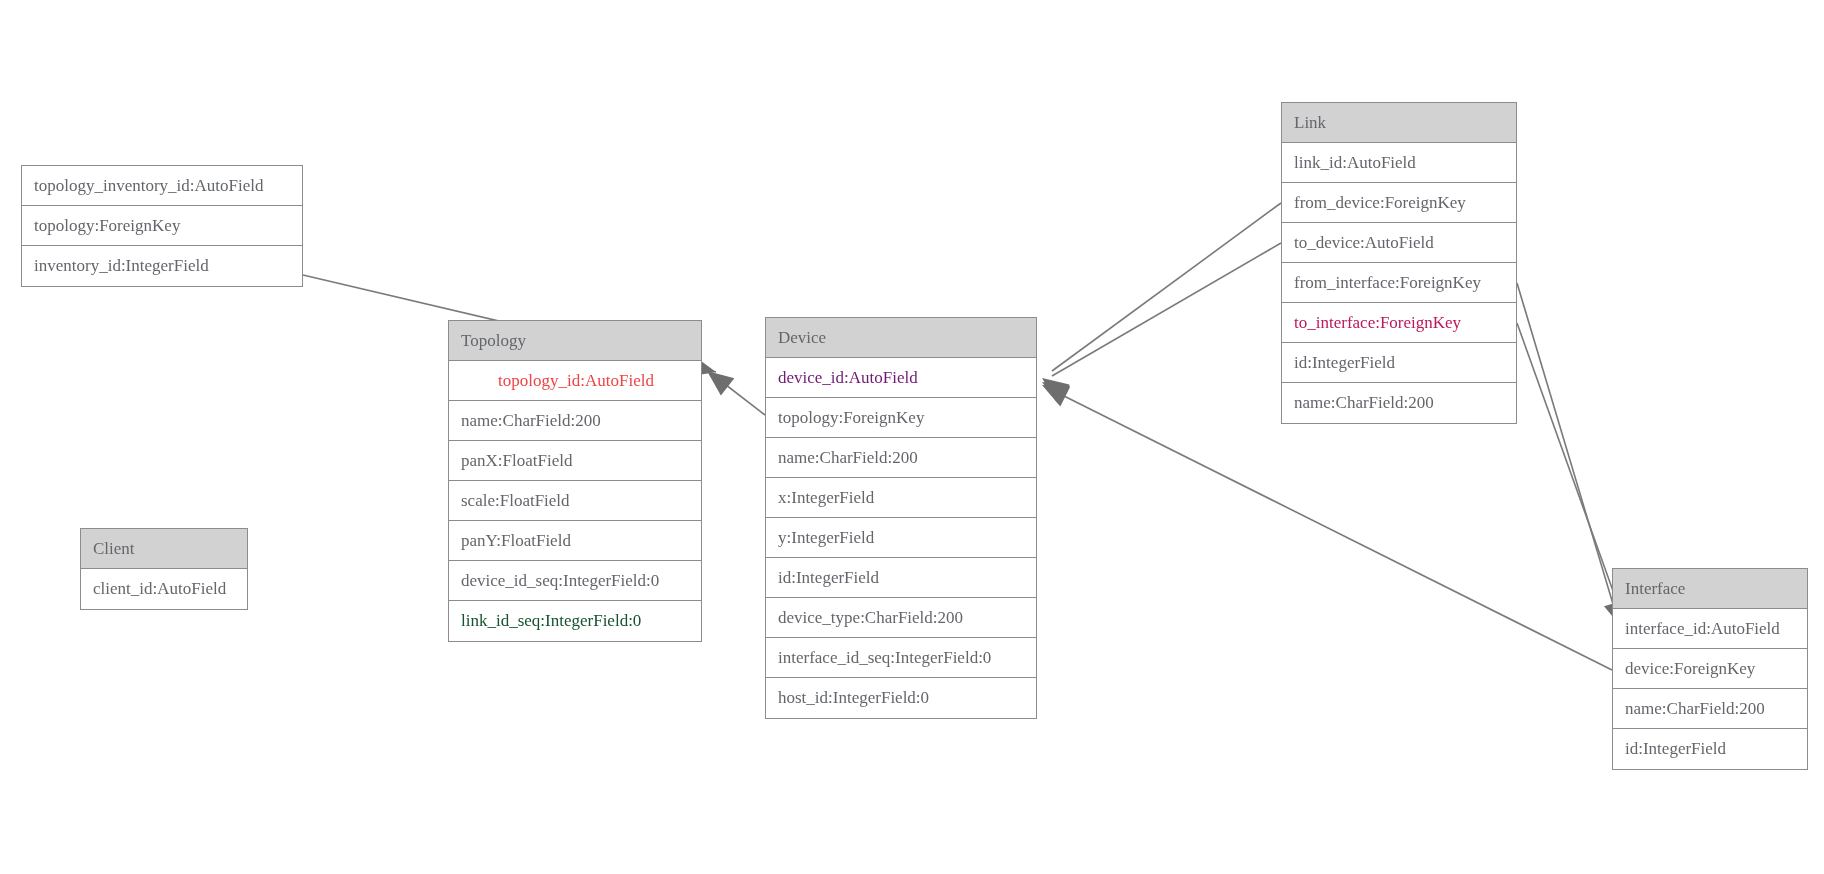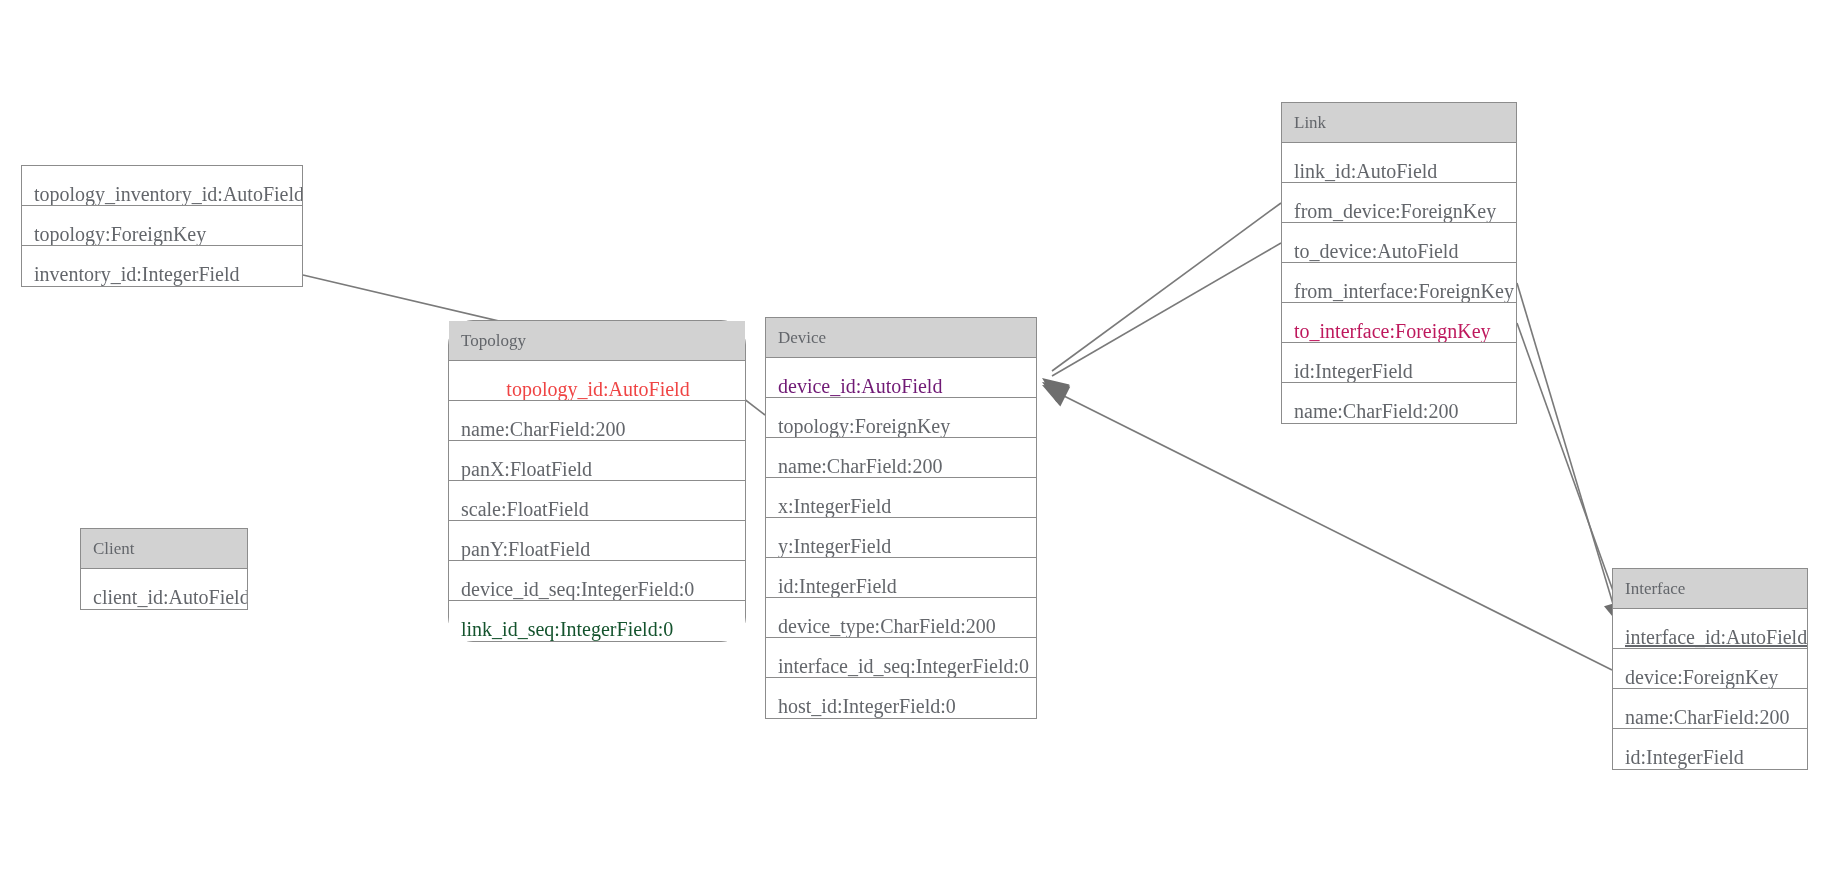--- a/index.html
+++ b/index.html
@@ -41,24 +41,24 @@
     height: 40px;
     padding: 0 0 0 12px;
     white-space: nowrap;
     overflow: hidden;
   }
   .entity-field {
     box-sizing: border-box;
     border-bottom: 1px solid #8c8c8c;
     color: #63666b;
     background: #ffffff;
-    font-size: 20px;
+    font-size: 17px;
     line-height: 40px;
     height: 40px;
-    padding: 8px 10px 0 12px;
+    padding: 0 10px 0 12px;
     white-space: nowrap;
     overflow: hidden;
   }
   .entity-field:last-child {
     border-bottom: none;
   }
 </style>
 </head>
 <body>
 
@@ -98,21 +98,21 @@
   <div id="entity-layer">
       <div class="entity" style="left: 21px; top: 165px; width: 282px; border-color: rgb(140, 140, 140);">
         <div class="entity-field" style="border-bottom-color: rgb(140, 140, 140); color: rgb(99, 102, 107);">topology_inventory_id:AutoField</div>
         <div class="entity-field" style="border-bottom-color: rgb(140, 140, 140); color: rgb(99, 102, 107);">topology:ForeignKey</div>
         <div class="entity-field" style="border-bottom-color: rgb(140, 140, 140); color: rgb(99, 102, 107);">inventory_id:IntegerField</div>
       </div>
       <div class="entity" style="left: 80px; top: 528px; width: 168px; border-color: rgb(140, 140, 140);">
         <div class="entity-header" style="background: rgb(210, 210, 210); border-bottom-color: rgb(140, 140, 140); color: rgb(99, 102, 107);">Client</div>
         <div class="entity-field" style="border-bottom-color: rgb(140, 140, 140); color: rgb(99, 102, 107);">client_id:AutoField</div>
       </div>
-      <div class="entity" style="left: 448px; top: 320px; width: 298px; border-color: rgb(140, 140, 140); border-radius: 25px;">
+      <div class="entity" style="left: 448px; top: 320px; width: 254px; border-color: rgb(140, 140, 140);">
         <div class="entity-header" style="background: rgb(210, 210, 210); border-bottom-color: rgb(140, 140, 140); color: rgb(99, 102, 107);">Topology</div>
         <div class="entity-field" style="border-bottom-color: rgb(140, 140, 140); color: #ef4444; text-align: center;">topology_id:AutoField</div>
         <div class="entity-field" style="border-bottom-color: rgb(140, 140, 140); color: rgb(99, 102, 107);">name:CharField:200</div>
         <div class="entity-field" style="border-bottom-color: rgb(140, 140, 140); color: rgb(99, 102, 107);">panX:FloatField</div>
         <div class="entity-field" style="border-bottom-color: rgb(140, 140, 140); color: rgb(99, 102, 107);">scale:FloatField</div>
         <div class="entity-field" style="border-bottom-color: rgb(140, 140, 140); color: rgb(99, 102, 107);">panY:FloatField</div>
         <div class="entity-field" style="border-bottom-color: rgb(140, 140, 140); color: rgb(99, 102, 107);">device_id_seq:IntegerField:0</div>
         <div class="entity-field" style="border-bottom-color: rgb(140, 140, 140); color: #14532d;">link_id_seq:IntegerField:0</div>
       </div>
       <div class="entity" style="left: 765px; top: 317px; width: 272px; border-color: rgb(140, 140, 140);">
@@ -132,20 +132,20 @@
         <div class="entity-field" style="border-bottom-color: rgb(140, 140, 140); color: rgb(99, 102, 107);">link_id:AutoField</div>
         <div class="entity-field" style="border-bottom-color: rgb(140, 140, 140); color: rgb(99, 102, 107);">from_device:ForeignKey</div>
         <div class="entity-field" style="border-bottom-color: rgb(140, 140, 140); color: rgb(99, 102, 107);">to_device:AutoField</div>
         <div class="entity-field" style="border-bottom-color: rgb(140, 140, 140); color: rgb(99, 102, 107);">from_interface:ForeignKey</div>
         <div class="entity-field" style="border-bottom-color: rgb(140, 140, 140); color: #be185d;">to_interface:ForeignKey</div>
         <div class="entity-field" style="border-bottom-color: rgb(140, 140, 140); color: rgb(99, 102, 107);">id:IntegerField</div>
         <div class="entity-field" style="border-bottom-color: rgb(140, 140, 140); color: rgb(99, 102, 107);">name:CharField:200</div>
       </div>
       <div class="entity" style="left: 1612px; top: 568px; width: 196px; border-color: rgb(140, 140, 140);">
         <div class="entity-header" style="background: rgb(210, 210, 210); border-bottom-color: rgb(140, 140, 140); color: rgb(99, 102, 107);">Interface</div>
-        <div class="entity-field" style="border-bottom-color: rgb(140, 140, 140); color: rgb(99, 102, 107); text-decoration: underline;">interface_id:AutoField</div>
+        <div class="entity-field" style="border-bottom-color: rgb(140, 140, 140); color: rgb(99, 102, 107);">interface_id:AutoField</div>
         <div class="entity-field" style="border-bottom-color: rgb(140, 140, 140); color: rgb(99, 102, 107);">device:ForeignKey</div>
         <div class="entity-field" style="border-bottom-color: rgb(140, 140, 140); color: rgb(99, 102, 107);">name:CharField:200</div>
         <div class="entity-field" style="border-bottom-color: rgb(140, 140, 140); color: rgb(99, 102, 107);">id:IntegerField</div>
       </div>
     </div>
 
 </div>
 
 </body></html>

